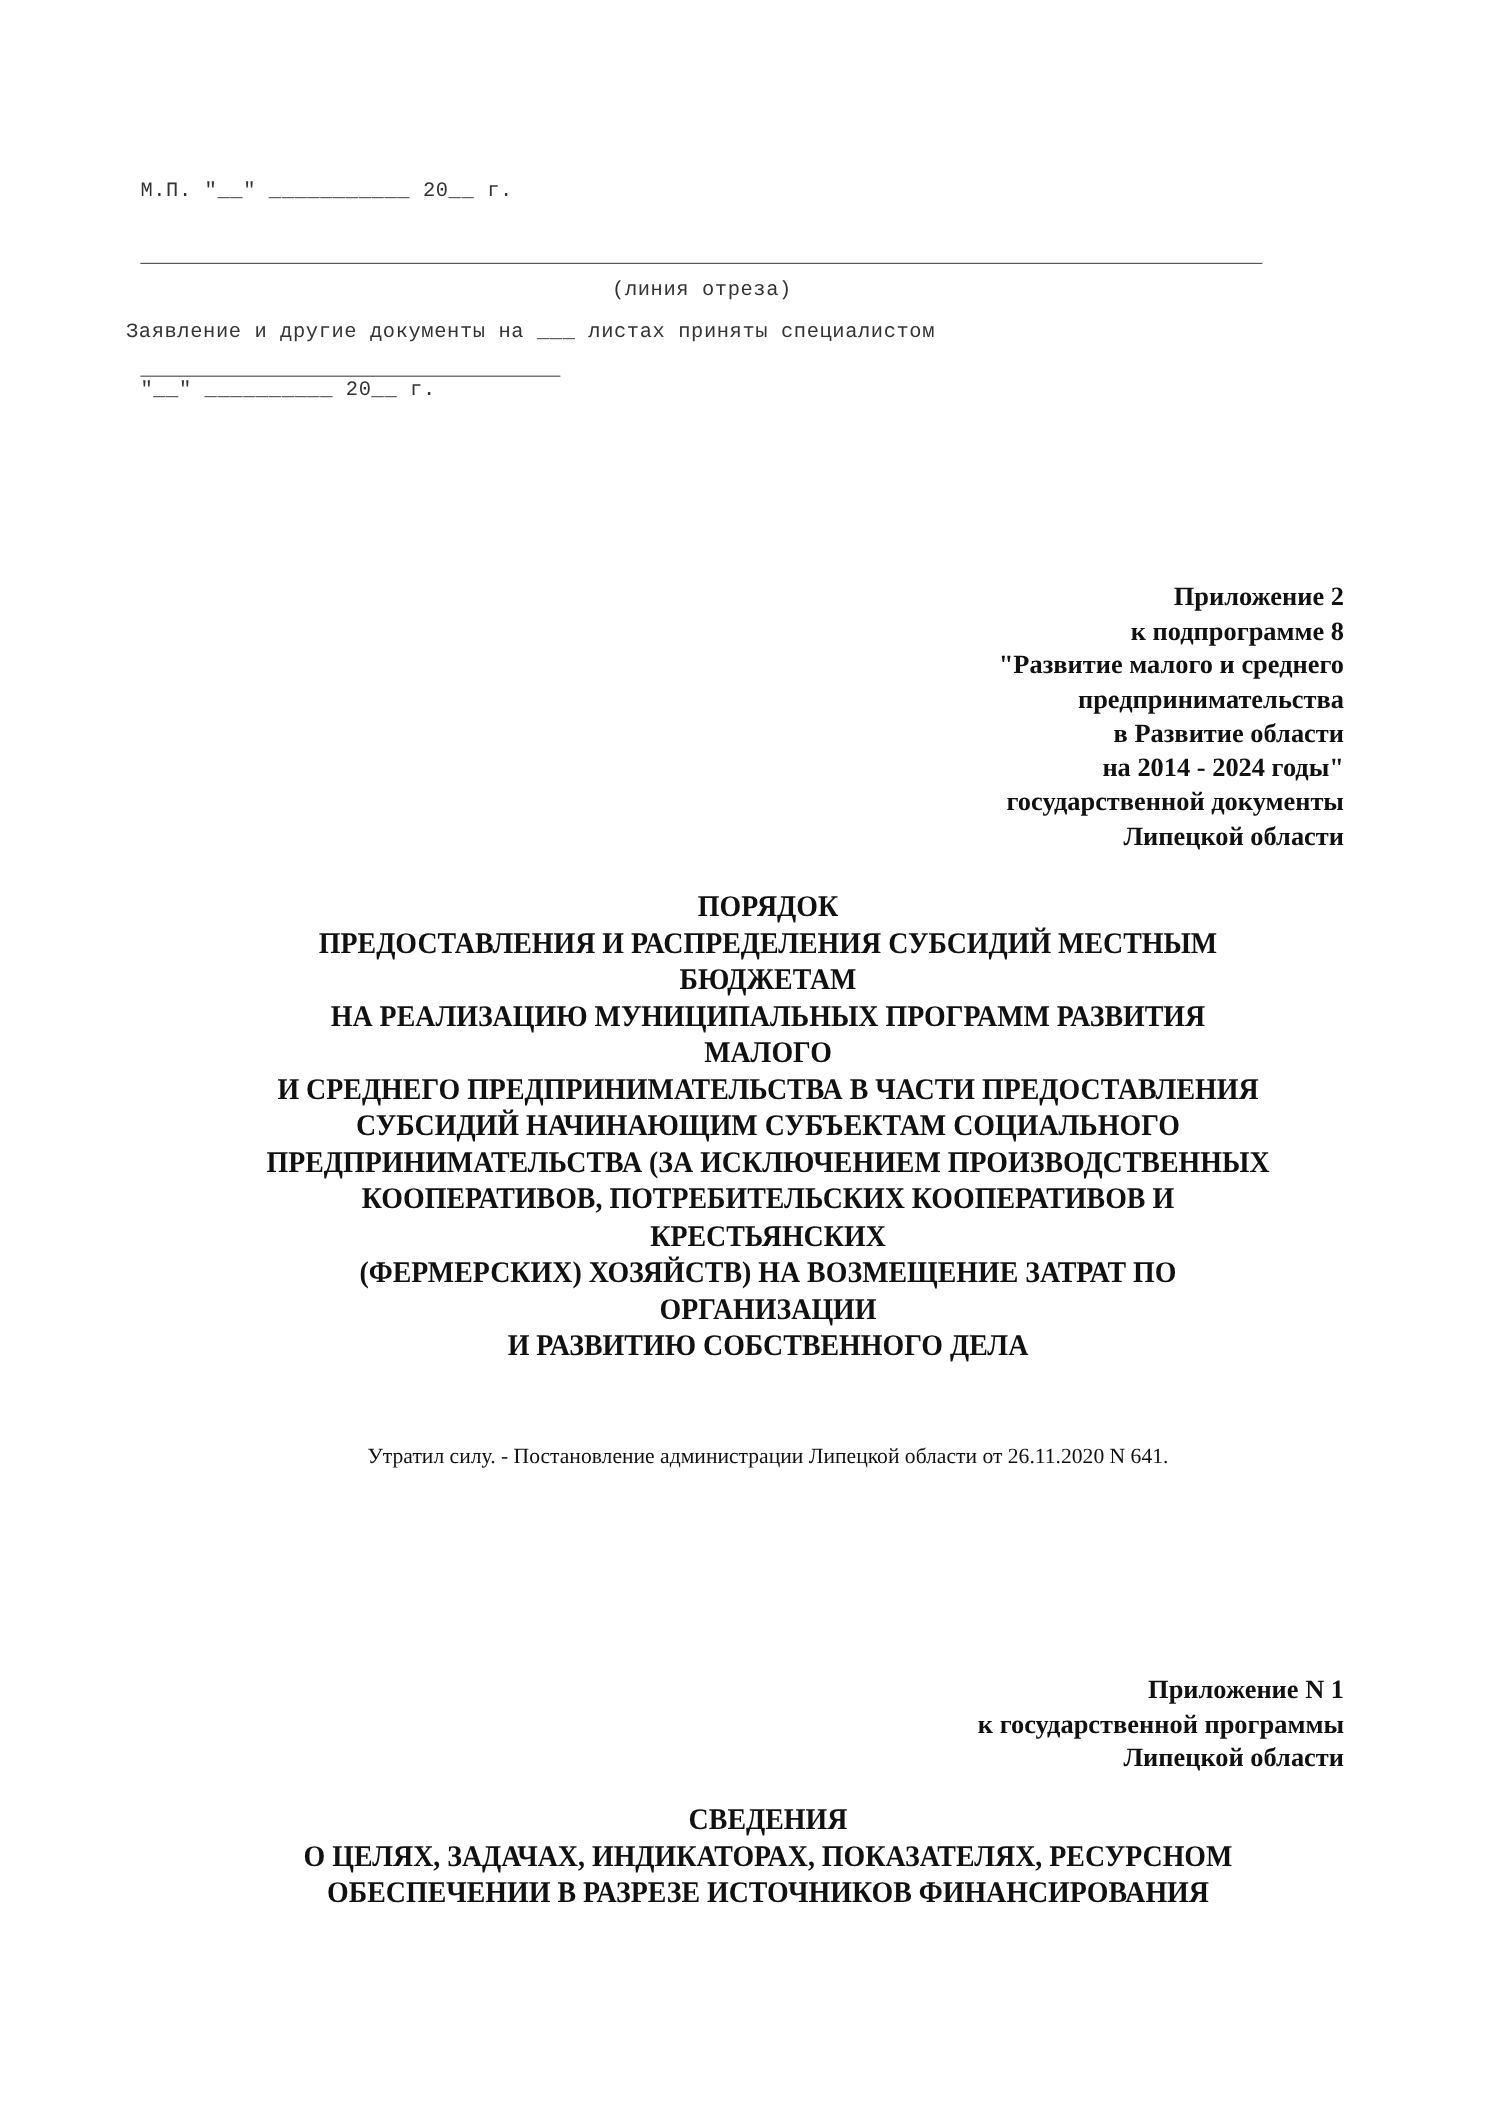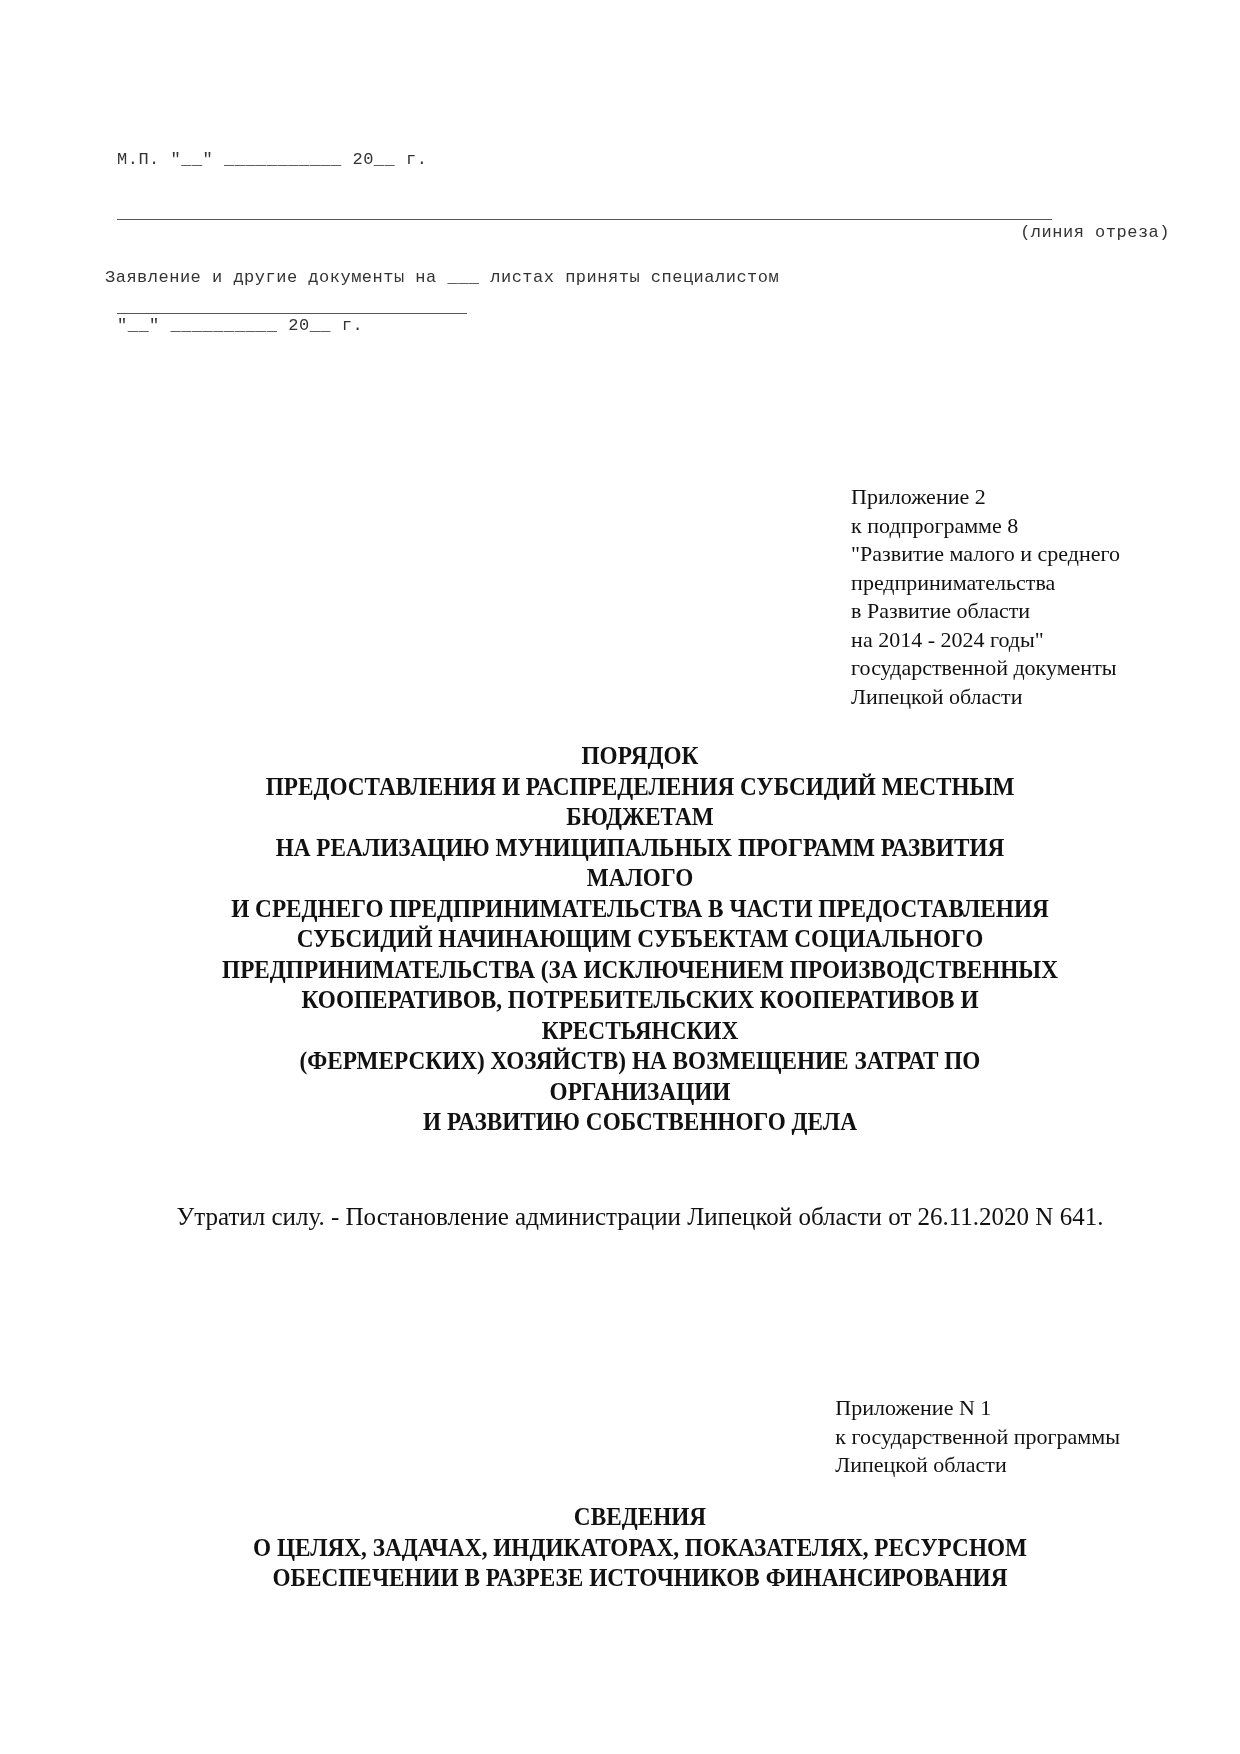--- a/index.html
+++ b/index.html
@@ -26,54 +26,56 @@
       position: absolute;
       border-top: 1px solid #555555;
       height: 0;
     }
     .serif {
       font-family: "Liberation Serif", "DejaVu Serif", serif;
     }
     .right-block {
       position: absolute;
       right: 120px;
+      text-align: right;
       font-size: 22px;
       line-height: 28.5px;
       color: #111111;
+      font-weight: bold;
     }
     .right-block div { white-space: nowrap; }
     .title-block {
       position: absolute;
       left: 100px;
       width: 1080px;
       text-align: center;
       font-weight: bold;
       font-size: 25px;
       line-height: 30.5px;
       color: #111111;
       transform: scaleX(0.93);
       transform-origin: center top;
     }
     .title-block div { white-space: nowrap; }
     .note {
       position: absolute;
       left: 100px;
       width: 1080px;
       text-align: center;
-      font-size: 25px;
+      font-size: 18px;
       color: #111111;
     }
   </style>
 </head>
 <body>
 
 <div class="mono" style="left:117px; top:150px;">М.П. "__" ___________ 20__ г.</div>
 
 <div class="rule" style="left:117px; top:219px; width:935px;"></div>
-<div class="mono" style="left:0; width:1170px; text-align:right; top:223px;">(линия отреза)</div>
+<div class="mono" style="left:0; width:1170px; text-align:center; top:233px;">(линия отреза)</div>
 
 <div class="mono" style="left:105px; top:268px;">Заявление и другие документы на ___ листах приняты специалистом</div>
 <div class="rule" style="left:117px; top:313px; width:350px;"></div>
 <div class="mono" style="left:117px; top:316px;">"__" __________ 20__ г.</div>
 
 <div class="right-block serif" style="top:483px;">
   <div>Приложение 2</div>
   <div>к подпрограмме 8</div>
   <div>"Развитие малого и среднего</div>
   <div>предпринимательства</div>

